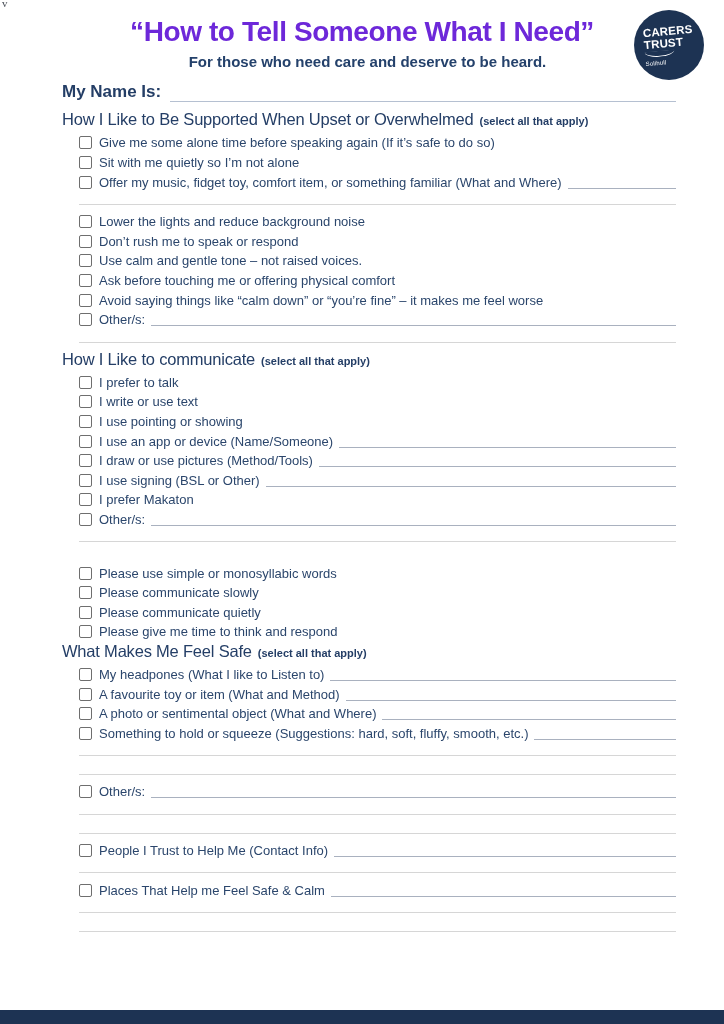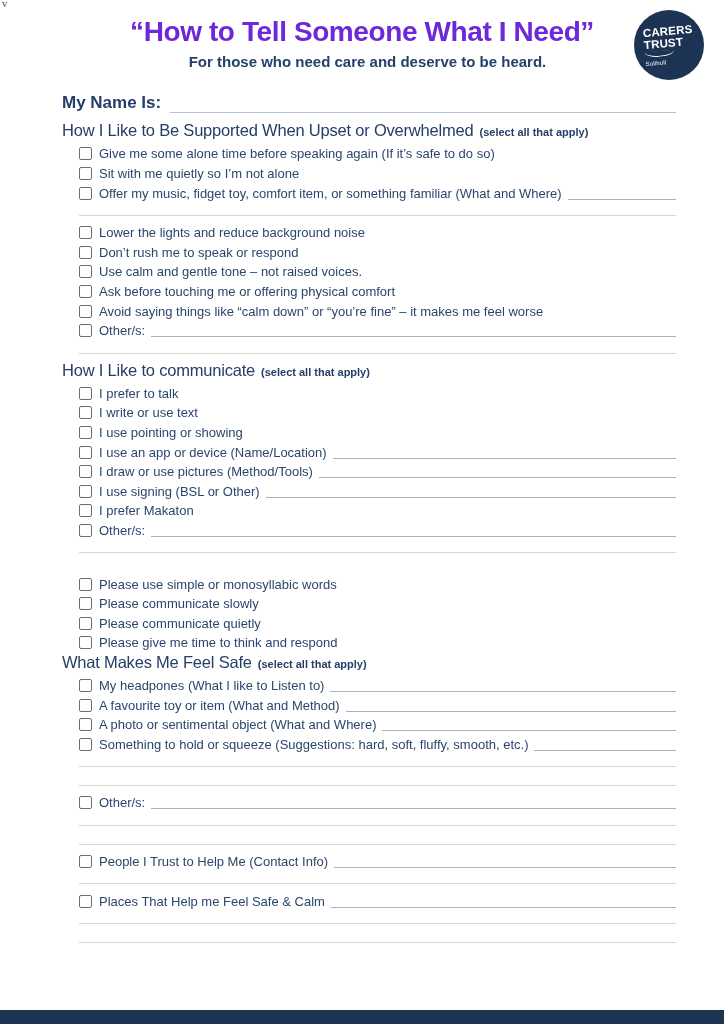--- a/index.html
+++ b/index.html
@@ -12,21 +12,21 @@
   .header{padding-top:16px;text-align:center;}
   .title{font-size:28px;font-weight:bold;color:#6d28d9;letter-spacing:-0.4px;line-height:1.15;margin:0;}
   .subtitle{font-size:15px;font-weight:bold;color:#24416b;margin-top:5px;padding-left:11px;}
   .logo{position:absolute;top:10px;right:20px;width:70px;height:70px;border-radius:50%;
     background:#1d3353;display:flex;align-items:center;justify-content:center;}
   .logo-inner{transform:rotate(-5deg);color:#ffffff;text-align:left;line-height:1;}
   .logo-l1,.logo-l2{font-size:11.5px;font-weight:bold;letter-spacing:0.2px;}
   .logo-swoosh{width:30px;height:5px;border-bottom:1.6px solid #ffffff;border-radius:0 0 50% 50%/0 0 100% 100%;margin-top:1px;}
   .logo-l3{font-size:6px;margin-top:3px;letter-spacing:0.2px;}
   .content{margin:0 48px 0 62px;}
-  .name-row{display:flex;align-items:flex-end;margin-top:21px;height:22px;}
+  .name-row{display:flex;align-items:flex-end;margin-top:10px;height:22px;}
   .name-label{font-size:17px;font-weight:bold;color:#243e66;white-space:nowrap;}
   .name-line{flex:1;margin-left:9px;border-bottom:1.5px solid #b5c0d1;height:16px;}
   .sec-heading{margin:8px 0 4px 0;white-space:nowrap;display:flex;align-items:baseline;}
   .sec-title{font-size:16.5px;font-weight:normal;color:#243e66;letter-spacing:-0.2px;}
   .sec-note{font-size:11px;font-weight:bold;color:#243e66;margin-left:6px;}
   .form-section + .form-section .sec-heading{margin-top:0;}
   .row{display:flex;align-items:center;height:19.6px;padding-left:17px;}
   .cb{width:11px;height:11px;border:1.7px solid #6e6e6e;border-radius:2px;background:#ffffff;
     margin-right:7px;flex-shrink:0;}
   .row-label{font-size:13px;color:#2b466c;white-space:nowrap;}
@@ -119,21 +119,21 @@
         <div class="row">
           <span class="cb"></span>
           <span class="row-label">I write or use text</span>
         </div>
         <div class="row">
           <span class="cb"></span>
           <span class="row-label">I use pointing or showing</span>
         </div>
         <div class="row">
           <span class="cb"></span>
-          <span class="row-label">I use an app or device (Name/Location)</span>
+          <span class="row-label">I use an app or device (Name/Someone)</span>
           <span class="writein"></span>
         </div>
         <div class="row">
           <span class="cb"></span>
           <span class="row-label">I draw or use pictures (Method/Tools)</span>
           <span class="writein"></span>
         </div>
         <div class="row">
           <span class="cb"></span>
           <span class="row-label">I use signing (BSL or Other)</span>

